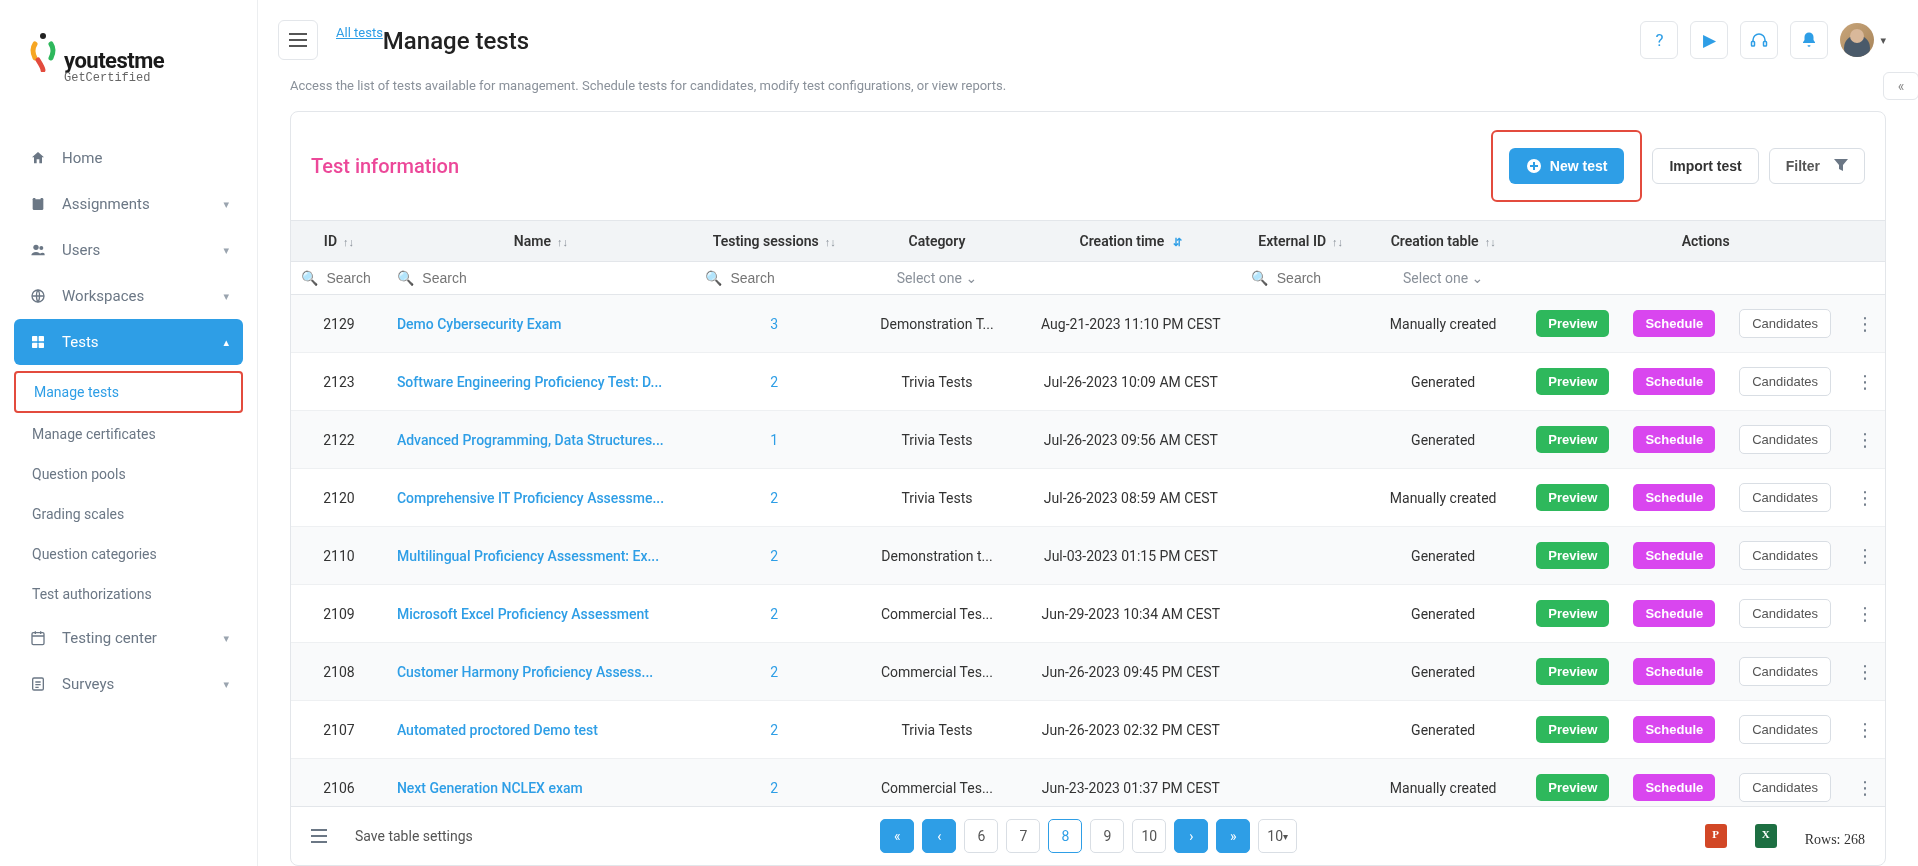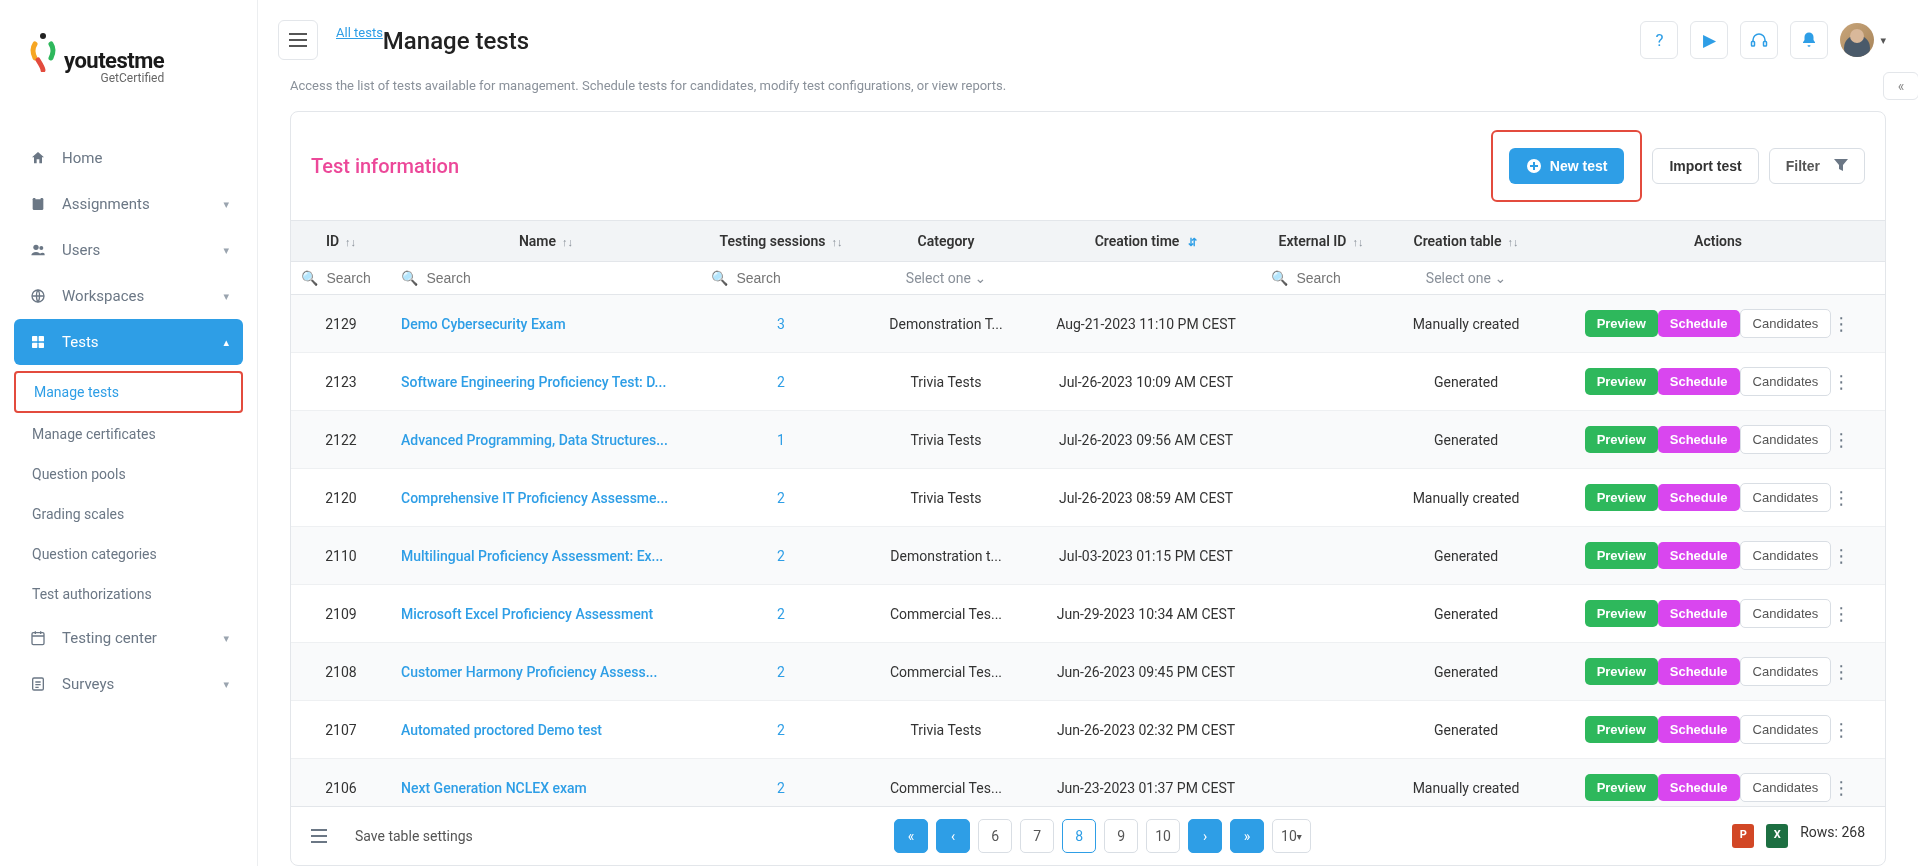--- a/index.html
+++ b/index.html
@@ -5,21 +5,21 @@
 * { box-sizing: border-box; margin: 0; padding: 0; }
 body { font-family: -apple-system, BlinkMacSystemFont, "Segoe UI", Roboto, Arial, sans-serif; font-size: 14px; color: #333; background: #fff; }
 .app { display: flex; width: 1918px; height: 866px; overflow: hidden; }
 
 
 .sidebar { width: 258px; background: #fff; border-right: 1px solid #eceef0; display: flex; flex-direction: column; }
 .logo-row { display: flex; align-items: center; padding: 18px 20px 10px 28px; position: relative; }
 .logo-q { width: 30px; height: 40px; position: relative; }
 .logo-text { margin-left: 6px; display: flex; flex-direction: column; margin-top: 30px; }
 .logo-main { font-size: 22px; font-weight: 700; letter-spacing: -0.5px; color: #1a1a1a; }
-.logo-sub { font-size: 12px; color: #666; text-align: right; margin-top: -2px; }
+.logo-sub { font-size: 12px; color: #666; margin-top: -2px; font-family: Liberation Mono, monospace; }
 .collapse-btn { position: absolute; right: -1px; top: 72px; width: 36px; height: 28px; border: 1px solid #e3e6ea; border-radius: 6px; background: #fff; display: flex; align-items: center; justify-content: center; cursor: pointer; color: #888; font-size: 14px; }
 
 .nav { padding: 40px 14px 0 14px; }
 .nav-item { display: flex; align-items: center; padding: 14px 14px; color: #6b7785; cursor: pointer; border-radius: 6px; position: relative; }
 .nav-item .nav-icon { width: 20px; display: inline-flex; justify-content: center; margin-right: 14px; font-size: 15px; }
 .nav-item .nav-label { flex: 1; font-size: 15px; }
 .nav-item .chev { font-size: 11px; color: #9aa4af; }
 .nav-item.active { background: #2e9ee6; color: #fff; }
 .nav-item.active .chev { color: #fff; }
 
@@ -65,37 +65,37 @@
 .search-cell { display: flex; align-items: center; color: #8a919a; gap: 8px; }
 .search-cell input { border: none; outline: none; font-size: 14px; color: #555; width: 100%; background: transparent; }
 .select-cell { color: #8a919a; text-align: center; cursor: pointer; }
 tbody tr.data-row td { padding: 14px 10px; border-bottom: 1px solid #eef0f2; font-size: 14px; vertical-align: middle; }
 tbody tr.data-row:nth-child(odd) td { background: #f9fafb; }
 tbody tr.data-row:nth-child(even) td { background: #fff; }
 .link { color: #2e9ee6; cursor: pointer; font-weight: 500; }
 .link-num { color: #2e9ee6; cursor: pointer; }
 .ellipsis { max-width: 280px; white-space: nowrap; overflow: hidden; text-overflow: ellipsis; display: block; }
 .ellipsis-sm { max-width: 130px; white-space: nowrap; overflow: hidden; text-overflow: ellipsis; display: inline-block; vertical-align: middle; }
-.actions-cell { display: flex; align-items: center; gap: 0; justify-content: center; }
+.actions-cell { display: flex; align-items: center; gap: 24px; justify-content: center; }
 .pill { padding: 6px 12px; border-radius: 5px; font-size: 13px; font-weight: 600; color: #fff; cursor: pointer; border: none; }
 .pill-green { background: #2ебb4a; background: #2eb85c; }
 .pill-blue { background: #d946ef; }
 .pill-white { background: #fff; color: #555; border: 1px solid #d9dee4; font-weight: 500; }
 .kebab { width: 20px; text-align: center; color: #6b7785; font-size: 18px; cursor: pointer; }
 
 
 .panel-foot { display: flex; align-items: center; padding: 12px 20px; border-top: 1px solid #e3e6ea; }
 .ft-left { display: flex; align-items: center; gap: 28px; color: #555; }
 .ft-left .lines-icon { font-size: 16px; color: #6b7785; cursor: pointer; }
 .save-settings { color: #555; font-size: 14px; cursor: pointer; }
 .ft-center { flex: 1; display: flex; align-items: center; justify-content: center; gap: 8px; }
 .pg-btn { min-width: 34px; height: 34px; border: 1px solid #d9dee4; border-radius: 5px; display: inline-flex; align-items: center; justify-content: center; cursor: pointer; font-size: 14px; color: #555; background: #fff; padding: 0 8px; }
 .pg-btn.blue { background: #2e9ee6; color: #fff; border-color: #2e9ee6; }
 .pg-btn.active { border-color: #2e9ee6; color: #2e9ee6; }
-.ft-right { display: flex; align-items: flex-start; gap: 12px; }
+.ft-right { display: flex; align-items: flex-end; gap: 28px; font-family: Liberation Serif, serif; }
 .file-icon { width: 22px; height: 24px; display: inline-block; border-radius: 3px; position: relative; }
 .file-icon.ppt { background: #d24726; }
 .file-icon.xls { background: #1d6f42; }
 .file-icon::after { content: attr(data-letter); position: absolute; top: 4px; left: 0; right: 0; text-align: center; color: #fff; font-size: 11px; font-weight: 700; }
 .rows-count { color: #333; font-size: 14px; }
 
 .col-id { width: 100px; }
 .col-name { width: 310px; }
 .col-sessions { width: 160px; }
 .col-cat { width: 170px; }

